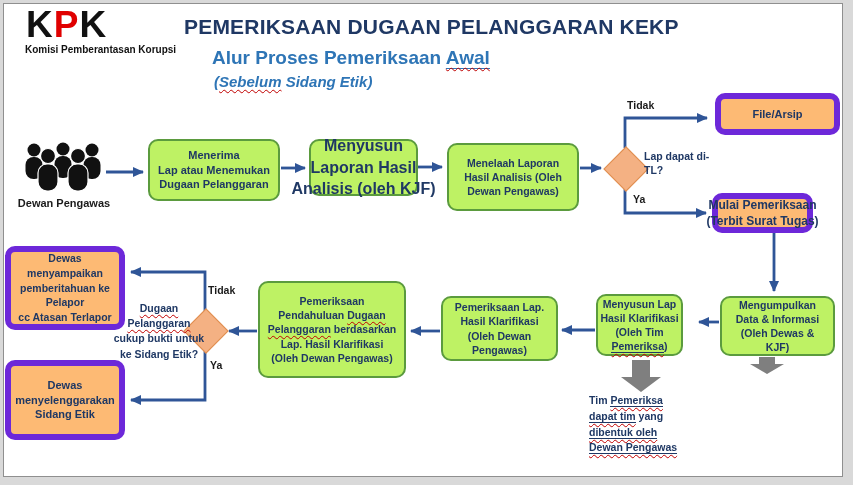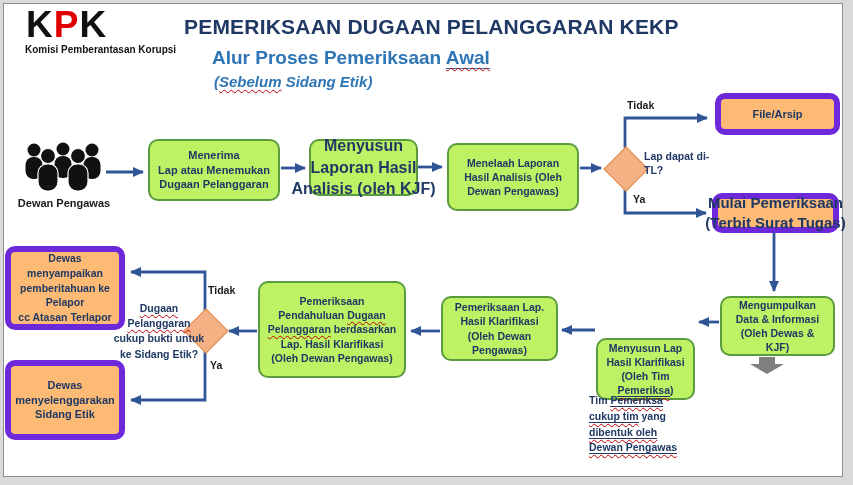--- a/index.html
+++ b/index.html
@@ -105,28 +105,28 @@
 Hasil Analisis (Oleh
 Dewan Pengawas)</div>
 
   <div class="diamond" style="left:610px;top:153px;"></div>
   <div class="lbl navy" style="left:644px;top:150px;width:74px;font-size:10.5px;">Lap dapat di-
 TL?</div>
   <div class="lbl black" style="left:627px;top:99px;font-size:10.5px;">Tidak</div>
   <div class="lbl black" style="left:633px;top:193px;font-size:10.5px;">Ya</div>
 
   <div class="node yellow" style="left:715px;top:93px;width:125px;height:42px;font-size:11px;">File/Arsip</div>
-  <div class="node yellow" style="left:712px;top:193px;width:127px;height:40px;font-size:15px;">Mulai Pemeriksaan
+  <div class="node yellow" style="left:712px;top:193px;width:101px;height:40px;font-size:12px;">Mulai Pemeriksaan
 (Terbit Surat Tugas)</div>
 
   <div class="node green" style="left:720px;top:296px;width:115px;height:60px;">Mengumpulkan
 Data &amp; Informasi
 (Oleh Dewas &amp;
 KJF)</div>
-  <div class="node green" style="left:596px;top:294px;width:99px;height:62px;margin-top:44px;"><span><span>Menyusun Lap
+  <div class="node green" style="left:596px;top:294px;width:87px;height:62px;"><span><span>Menyusun Lap
 Hasil Klarifikasi
 (Oleh Tim
 </span><span class="uw">Pemeriksa</span><span>)</span></span></div>
   <div class="node green" style="left:441px;top:296px;width:117px;height:65px;">Pemeriksaan Lap.
 Hasil Klarifikasi
 (Oleh Dewan
 Pengawas)</div>
   <div class="node green" style="left:258px;top:281px;width:148px;height:97px;"><span><span>Pemeriksaan
 Pendahuluan </span><span class="w">Dugaan</span><span>
 </span><span class="w">Pelanggaran</span><span> berdasarkan
@@ -144,17 +144,17 @@
   <div class="node yellow" style="left:5px;top:246px;width:120px;height:84px;line-height:1.42;">Dewas
 menyampaikan
 pemberitahuan ke
 Pelapor
 cc Atasan Terlapor</div>
   <div class="node yellow" style="left:5px;top:360px;width:120px;height:80px;font-size:11px;">Dewas
 menyelenggarakan
 Sidang Etik</div>
 
   <div class="timnote"><span>Tim </span><span class="uw">Pemeriksa</span><span>
-</span><span class="uw">cukup tim</span><span> yang</span><span>
+</span><span class="uw">dapat tim</span><span> yang</span><span>
 </span><span class="uw">dibentuk oleh</span><span>
 </span><span class="uw">Dewan Pengawas</span></div>
 
 </div>
 
 </body></html>

